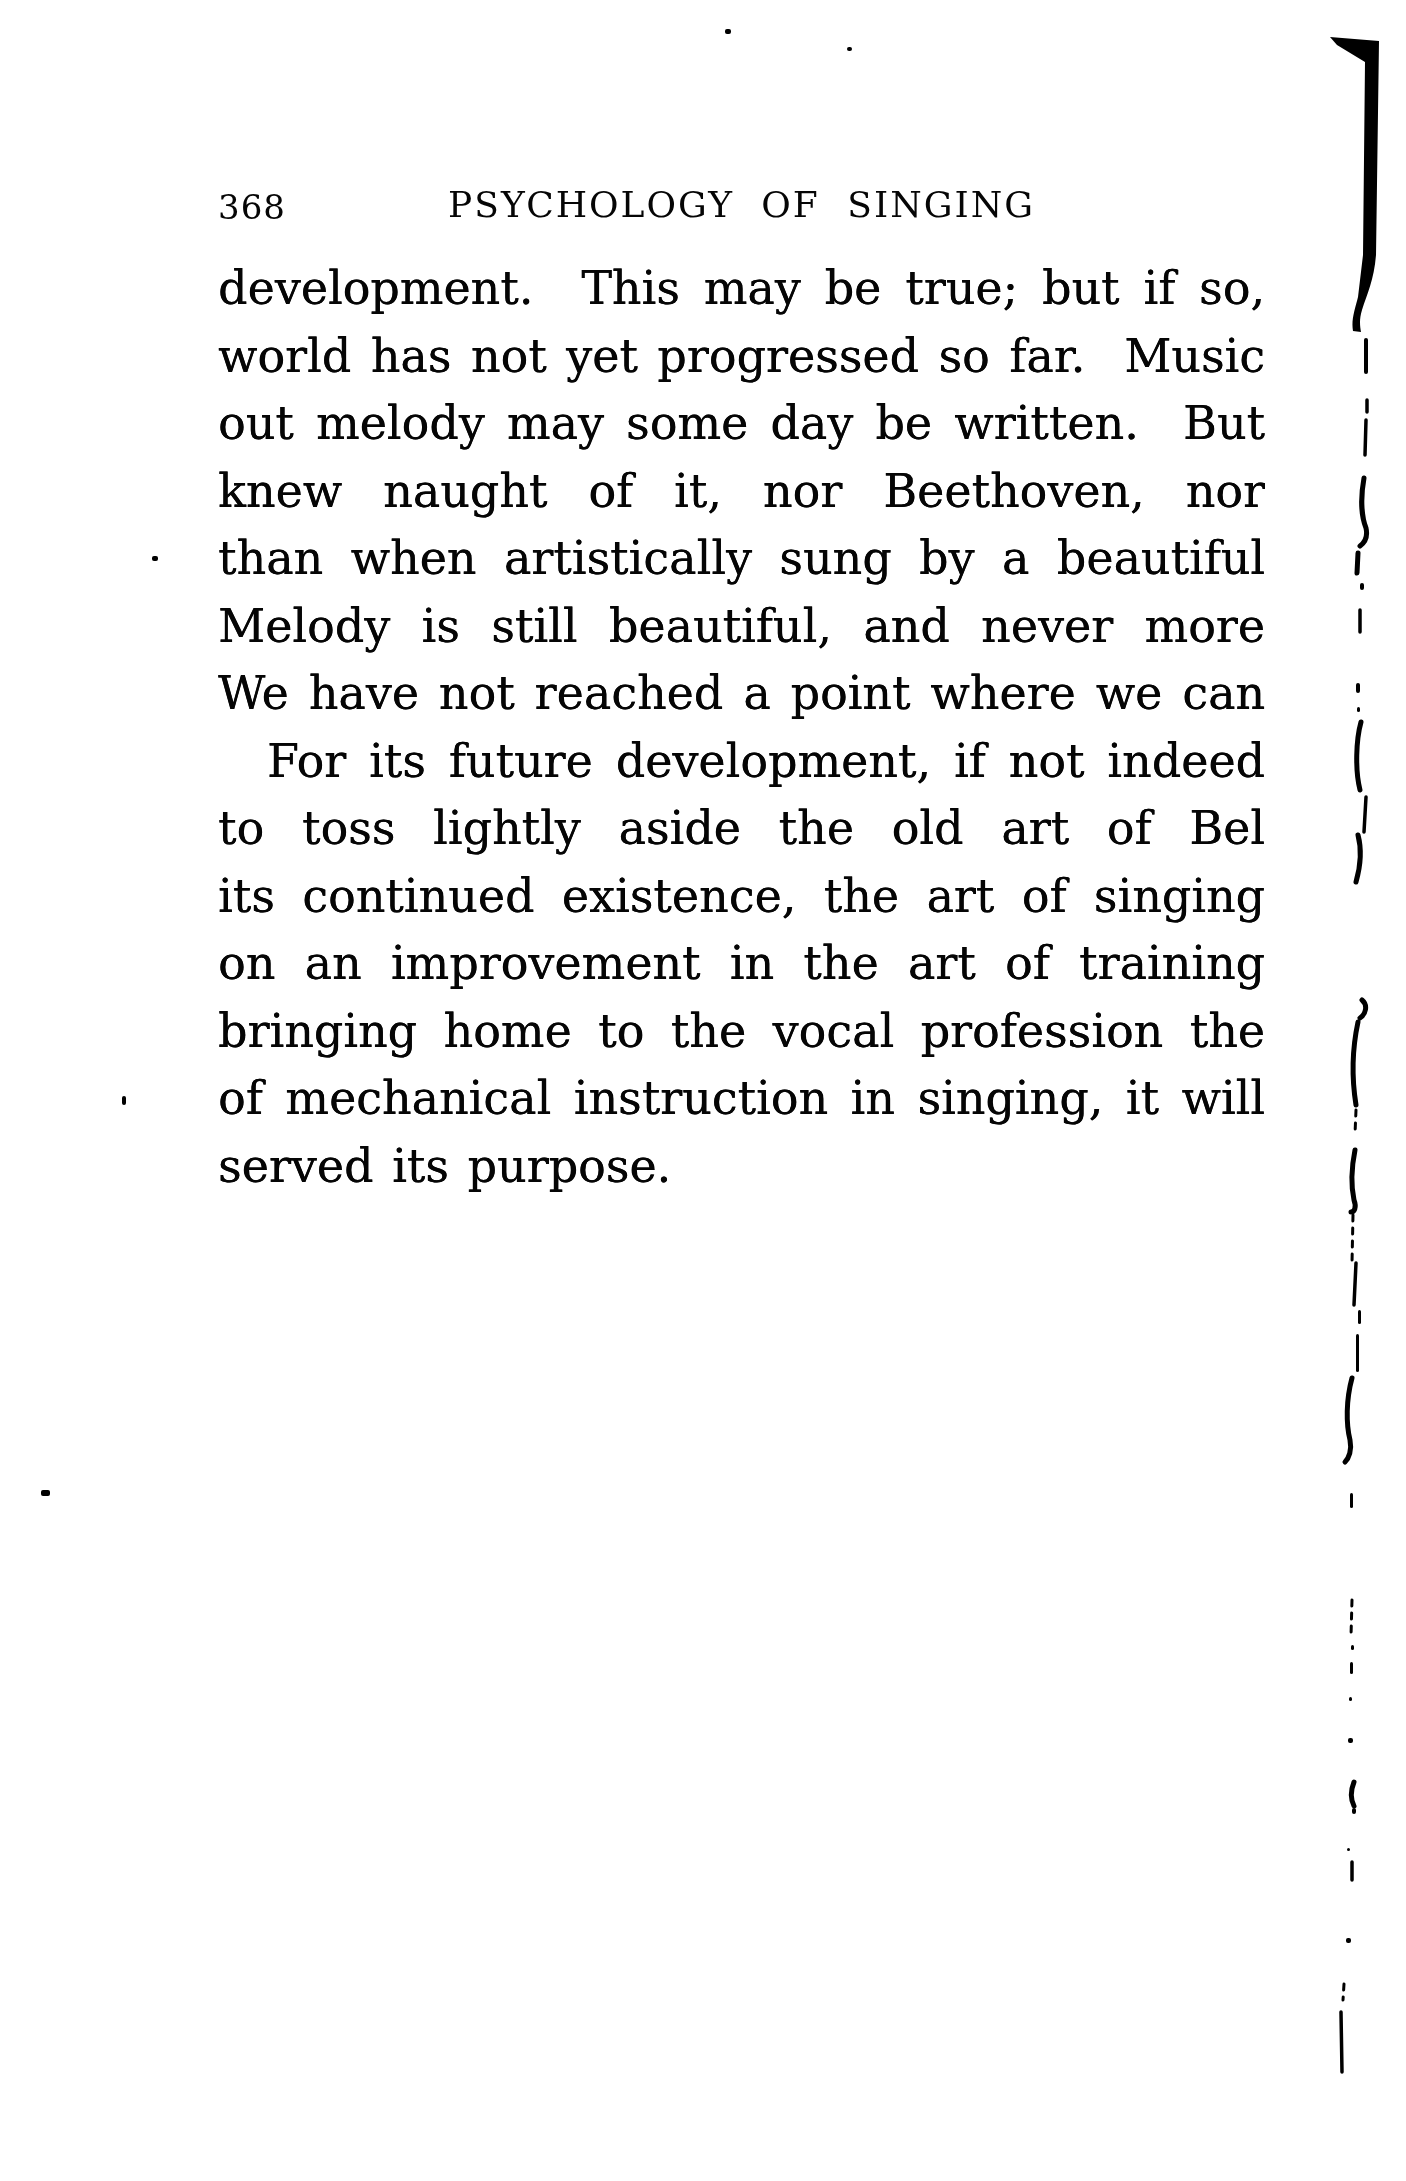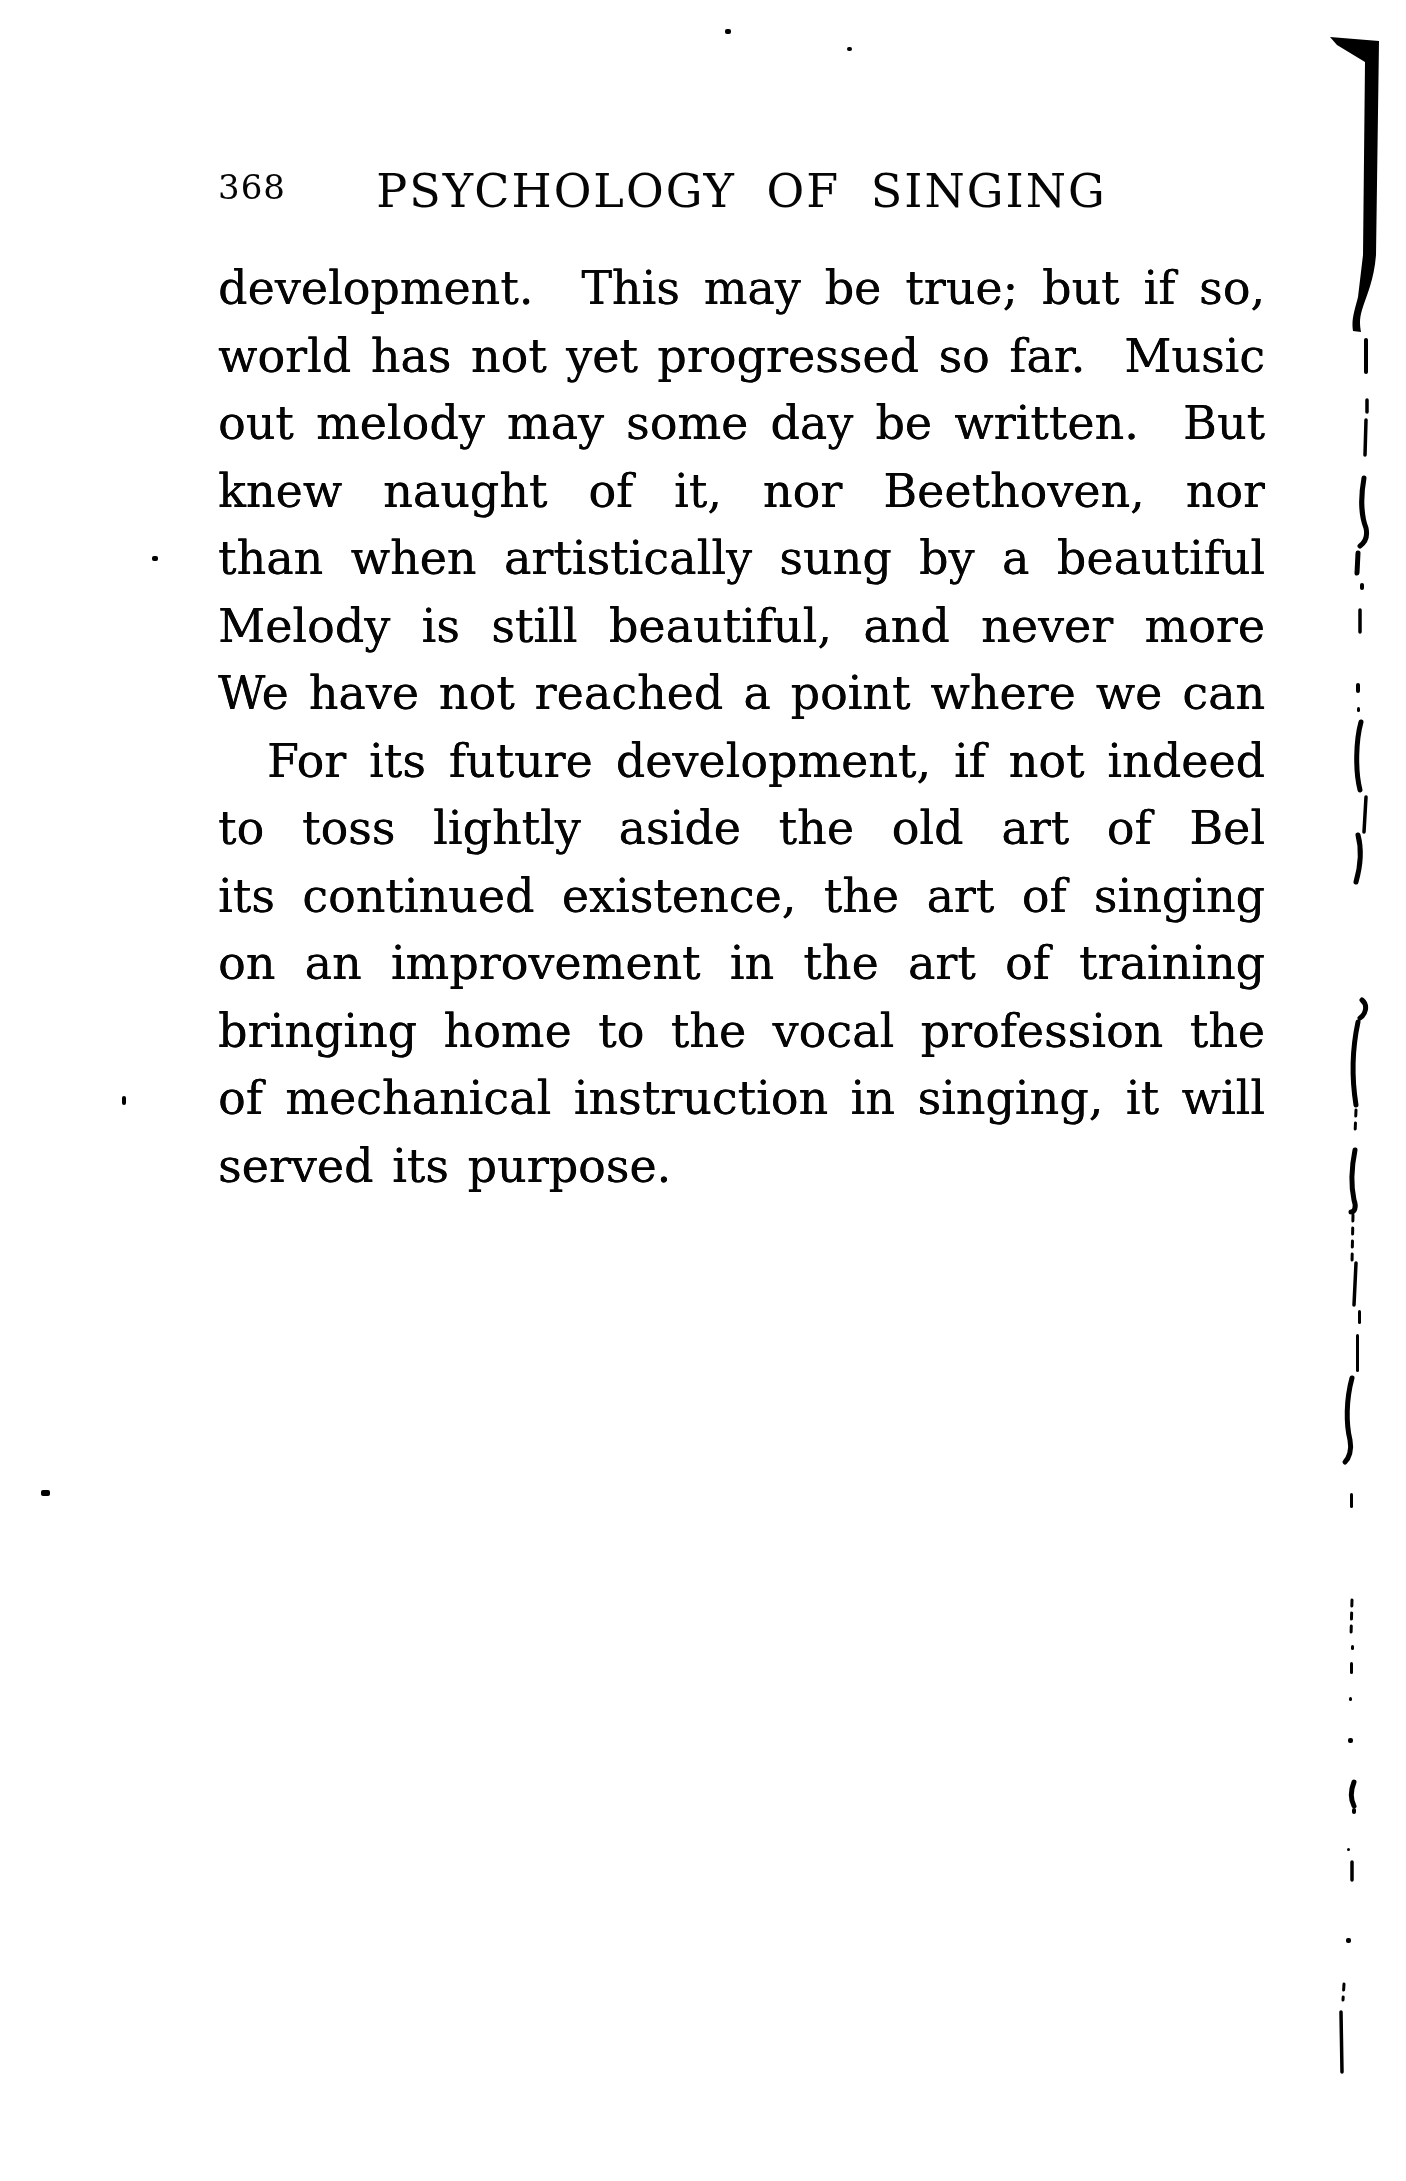--- a/index.html
+++ b/index.html
@@ -9,37 +9,37 @@
     height: 2181px;
     background: #ffffff;
     overflow: hidden;
     font-family: "DejaVu Serif", "Liberation Serif", serif;
     color: #050505;
   }
   
   .page-header {
     position: absolute;
     left: 218px;
-    top: 164px;
+    top: 184px;
     width: 1047px;
     height: 44px;
   }
   .page-number {
     position: absolute;
     left: 0;
     top: 3px;
     font-size: 34px;
     letter-spacing: 1px;
   }
   .running-title {
     position: absolute;
     left: 0;
     width: 100%;
     text-align: center;
-    font-size: 46px;
+    font-size: 36px;
     letter-spacing: 2px;
     word-spacing: 14px;
     white-space: nowrap;
   }
   
   .body-text {
     position: absolute;
     left: 218px;
     top: 255px;
     width: 1047px;

